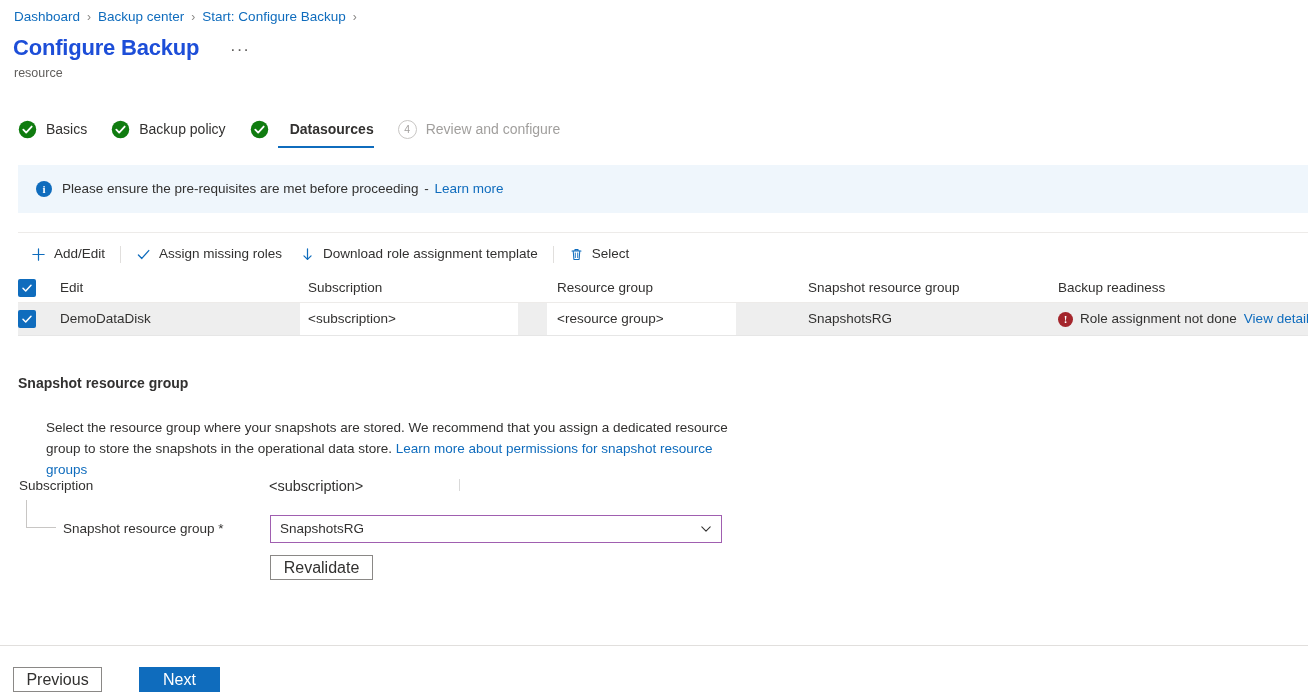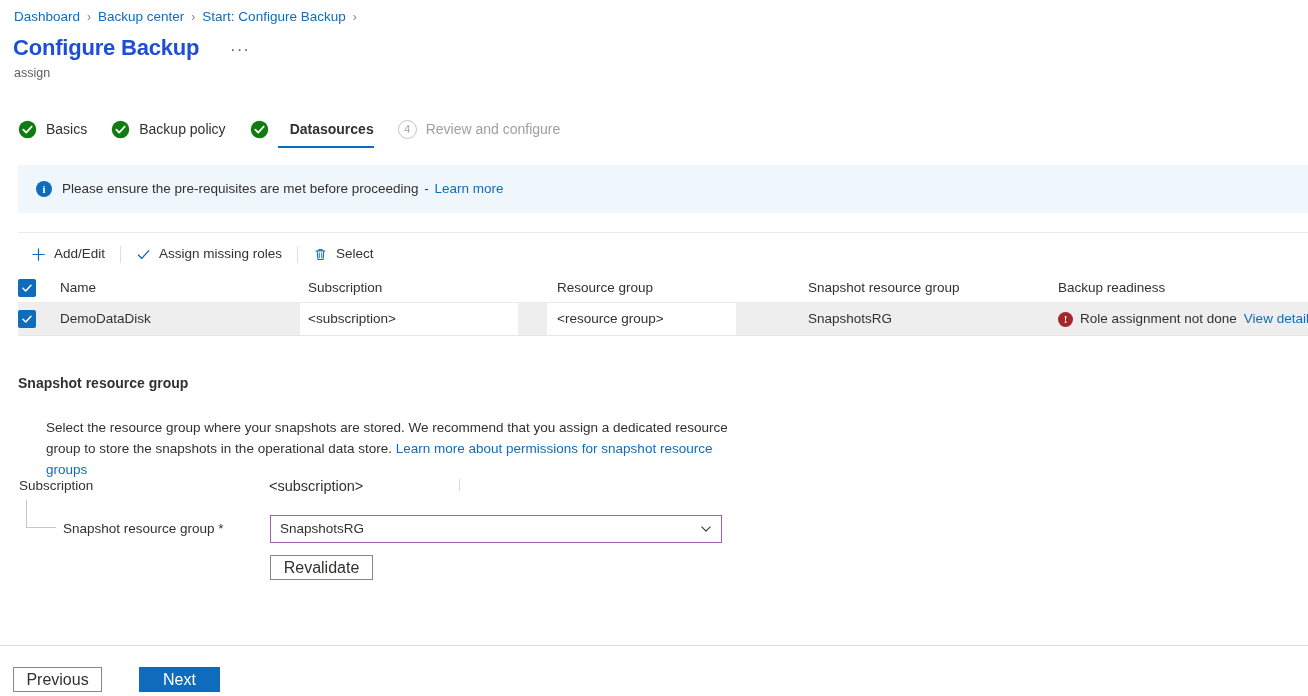--- a/index.html
+++ b/index.html
@@ -435,21 +435,21 @@
   <span class="crumb-link">Dashboard</span>
   <span class="crumb-sep">›</span>
   <span class="crumb-link">Backup center</span>
   <span class="crumb-sep">›</span>
   <span class="crumb-link">Start: Configure Backup</span>
   <span class="crumb-sep">›</span>
 </div>
 
 <div class="page-title">Configure Backup</div>
 <div class="title-ellipsis">···</div>
-<div class="page-subtitle">assign</div>
+<div class="page-subtitle">resource</div>
 
 <div class="steps">
 
   <div class="step">
     <svg class="step-icon" viewBox="0 0 20 20">
       <circle cx="10" cy="10" r="9.2" fill="#107c10"></circle>
       <path d="M5.6 10.2 L8.6 13.2 L14.4 6.9" fill="none" stroke="#ffffff" stroke-width="1.9" stroke-linecap="round" stroke-linejoin="round"></path>
     </svg>
     <span class="step-label">Basics</span>
   </div>
@@ -498,20 +498,27 @@
 
   <div class="cmd-sep"></div>
 
   <div class="cmd">
     <svg class="cmd-ico" viewBox="0 0 16 16">
       <path d="M2.6 8.6 L6.2 12.2 L13.6 3.8" fill="none" stroke="#0f6cbd" stroke-width="1.4" stroke-linecap="round" stroke-linejoin="round"></path>
     </svg>
     <span class="cmd-label">Assign missing roles</span>
   </div>
 
+  <div class="cmd">
+    <svg class="cmd-ico" viewBox="0 0 16 16">
+      <path d="M8 2 V13" stroke="#0f6cbd" stroke-width="1.3" stroke-linecap="round"></path>
+      <path d="M4.2 9.4 L8 13.2 L11.8 9.4" fill="none" stroke="#0f6cbd" stroke-width="1.3" stroke-linecap="round" stroke-linejoin="round"></path>
+    </svg>
+    <span class="cmd-label">Download role assignment template</span>
+  </div>
 
   <div class="cmd-sep"></div>
 
   <div class="cmd">
     <svg class="cmd-ico" viewBox="0 0 16 16">
       <path d="M3.2 4.3 H12.8 M6.3 4.3 V2.8 H9.7 V4.3" fill="none" stroke="#0f6cbd" stroke-width="1.1" stroke-linecap="round" stroke-linejoin="round"></path>
       <path d="M4.5 4.3 L5.2 13.4 H10.8 L11.5 4.3" fill="none" stroke="#0f6cbd" stroke-width="1.1" stroke-linecap="round" stroke-linejoin="round"></path>
       <path d="M6.7 6.4 V11.3 M9.3 6.4 V11.3" stroke="#0f6cbd" stroke-width="1" stroke-linecap="round"></path>
     </svg>
     <span class="cmd-label">Select</span>
@@ -522,21 +529,21 @@
 <div class="grid">
 
   <div class="grid-header">
     <div class="cell c-check">
       <span class="checkbox">
         <svg width="12" height="12" viewBox="0 0 12 12">
           <path d="M2 6.3 L4.7 9 L10 3.2" fill="none" stroke="#ffffff" stroke-width="1.5" stroke-linecap="round" stroke-linejoin="round"></path>
         </svg>
       </span>
     </div>
-    <div class="cell c-name">Name</div>
+    <div class="cell c-name">Edit</div>
     <div class="cell c-sub">Subscription</div>
     <div class="cell c-rg">Resource group</div>
     <div class="cell c-srg">Snapshot resource group</div>
     <div class="cell c-ready">Backup readiness</div>
   </div>
 
   <div class="grid-row">
 
     <div class="patch" style="left:282px; width:218px;"></div>
     <div class="patch" style="left:529px; width:189px;"></div>

